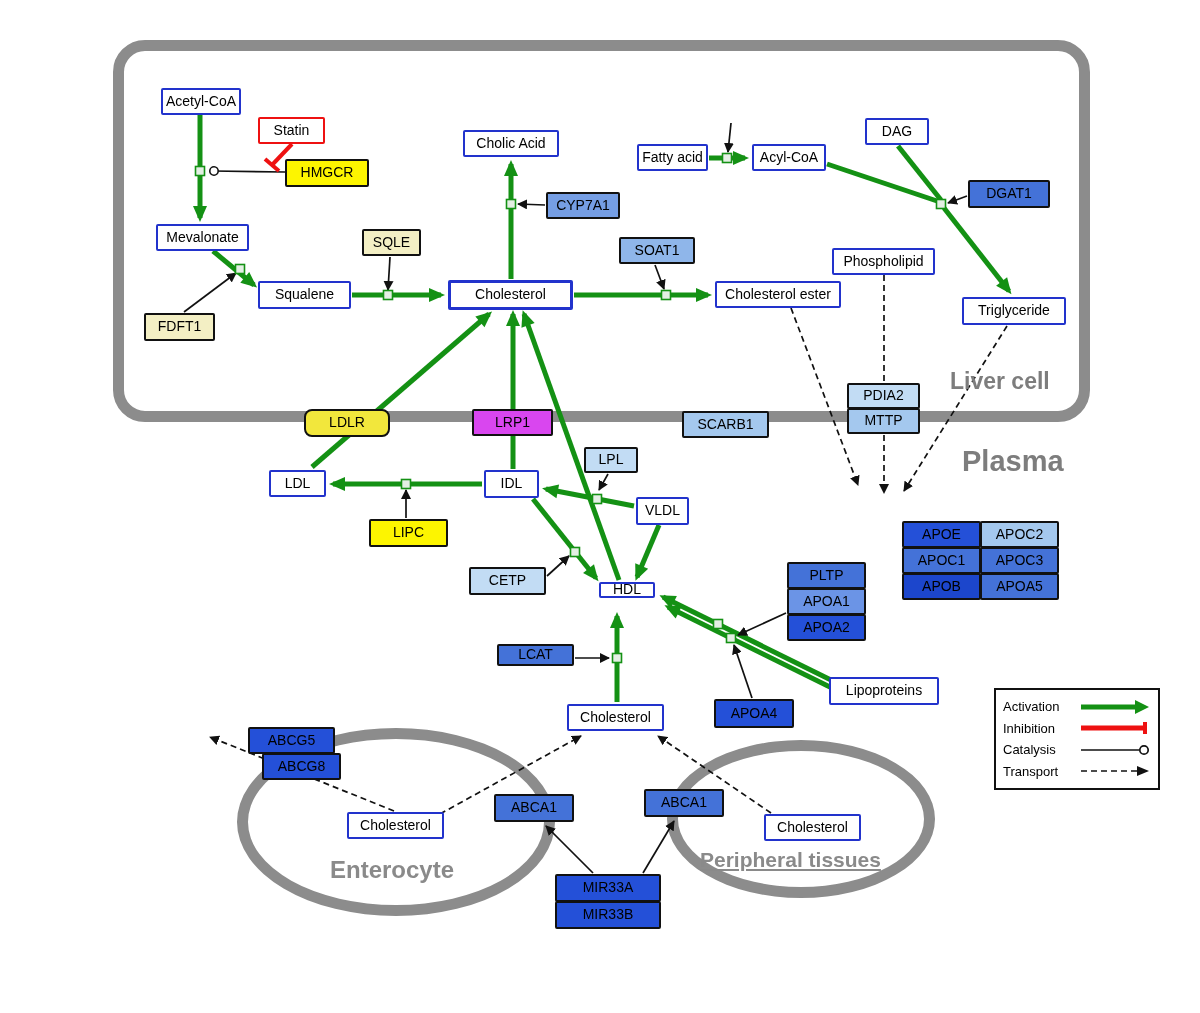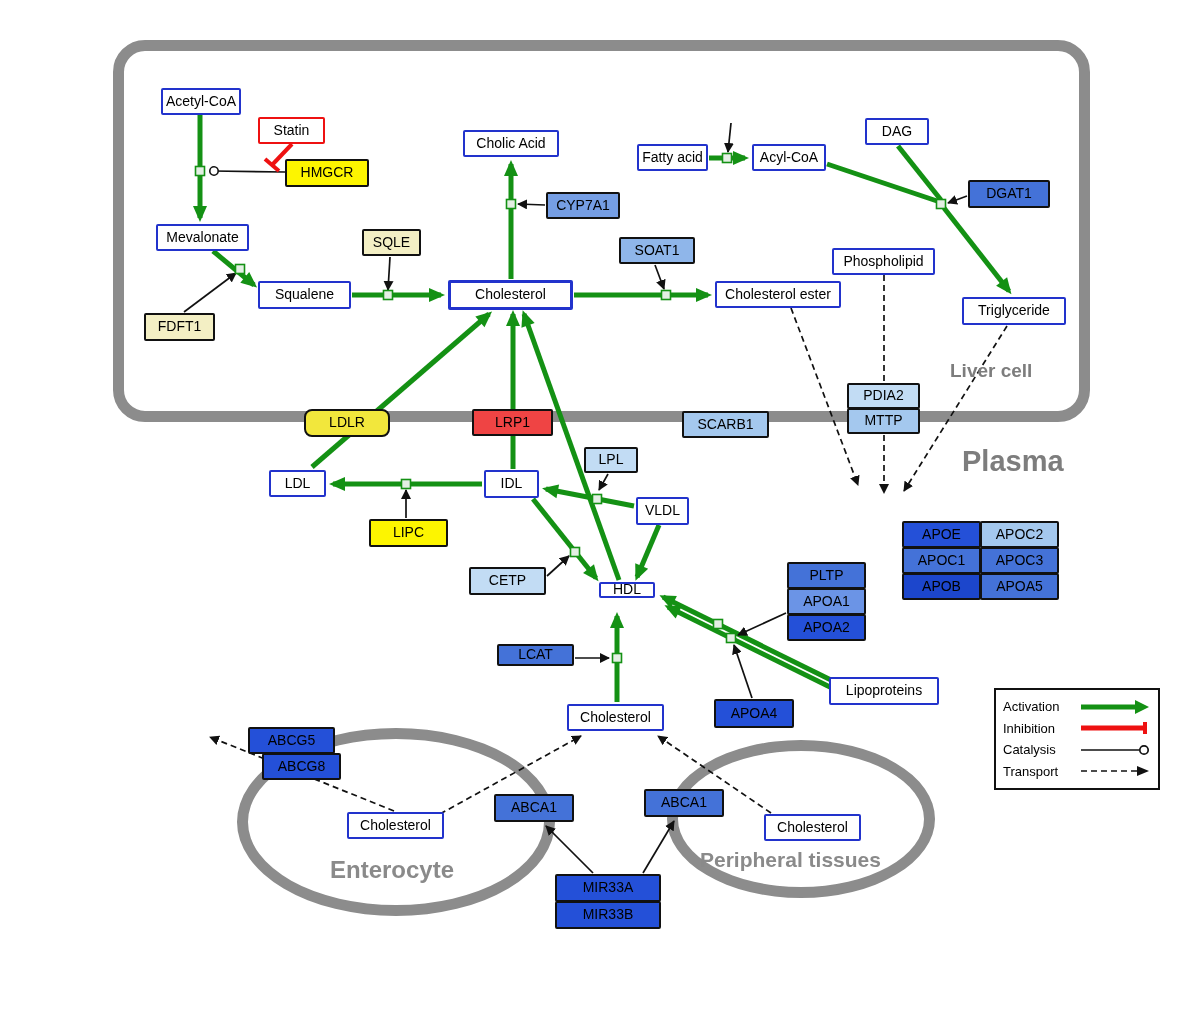--- a/index.html
+++ b/index.html
@@ -18,29 +18,29 @@
   .rxn{fill:#e4efe4;stroke:#149114;stroke-width:1.6;}
   .node{position:absolute;box-sizing:border-box;display:flex;align-items:center;justify-content:center;
         text-align:center;font-size:14px;color:#000;background:#fff;border:2px solid #111;
         border-radius:2px;line-height:1.1;z-index:3;}
   .metab{border-color:#2233cc;background:#fff;}
   .metab.thick{border-width:3px;}
   .red{border-color:#ee1111;}
   .gy{background:#fdf500;}
   .gy2{background:#f2e73c;border-radius:8px;}
   .pale{background:#f3efc4;}
-  .pale2{background:#ef4444;text-align:center;}
+  .pale2{background:#d946ef;text-align:center;}
   .b1{background:#c2dcf4;} .b2{background:#a4c8ee;} .b3{background:#8fb6ea;}
   .b4{background:#759ee4;} .b4l{background:#6b94e6;} .b5{background:#4472d8;}
   .b6{background:#2450d8;} .b7{background:#1c46cc;}
   .comp-label{position:absolute;font-weight:bold;color:#7d7d7d;z-index:2;}
-  .lbl-liver{left:950px;top:360px;font-size:19px;}
+  .lbl-liver{left:950px;top:368px;font-size:23px;}
   .lbl-plasma{left:962px;top:445px;font-size:29px;}
   .lbl-entero{left:330px;top:856px;font-size:24px;color:#8a8a8a;}
-  .lbl-periph{left:700px;top:848px;font-size:21px;color:#8a8a8a;}
+  .lbl-periph{left:700px;top:848px;font-size:21px;color:#8a8a8a;text-decoration:underline;}
   .legend{position:absolute;left:994px;top:688px;width:166px;height:102px;background:#fff;
           border:2px solid #111;z-index:4;display:flex;flex-direction:column;
           justify-content:space-evenly;padding:3px 7px;box-sizing:border-box;}
   .legend-row{display:flex;align-items:center;justify-content:space-between;font-size:13px;color:#000;}
   .legend-row svg{flex:0 0 auto;}
 </style>
 </head>
 <body>
 
 <div id="canvas">

